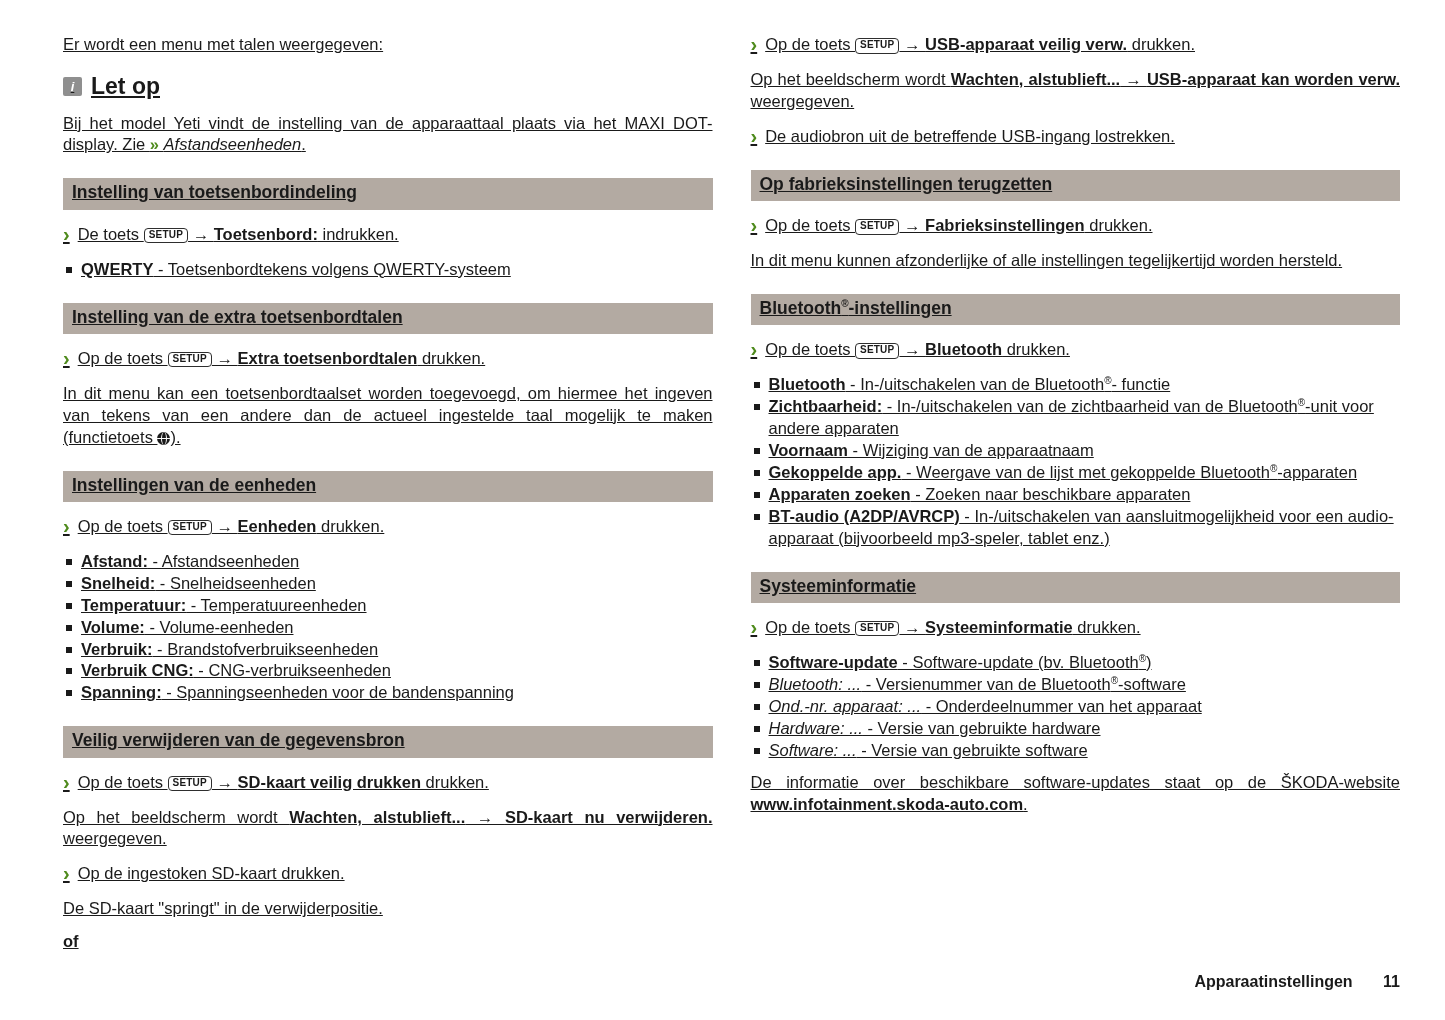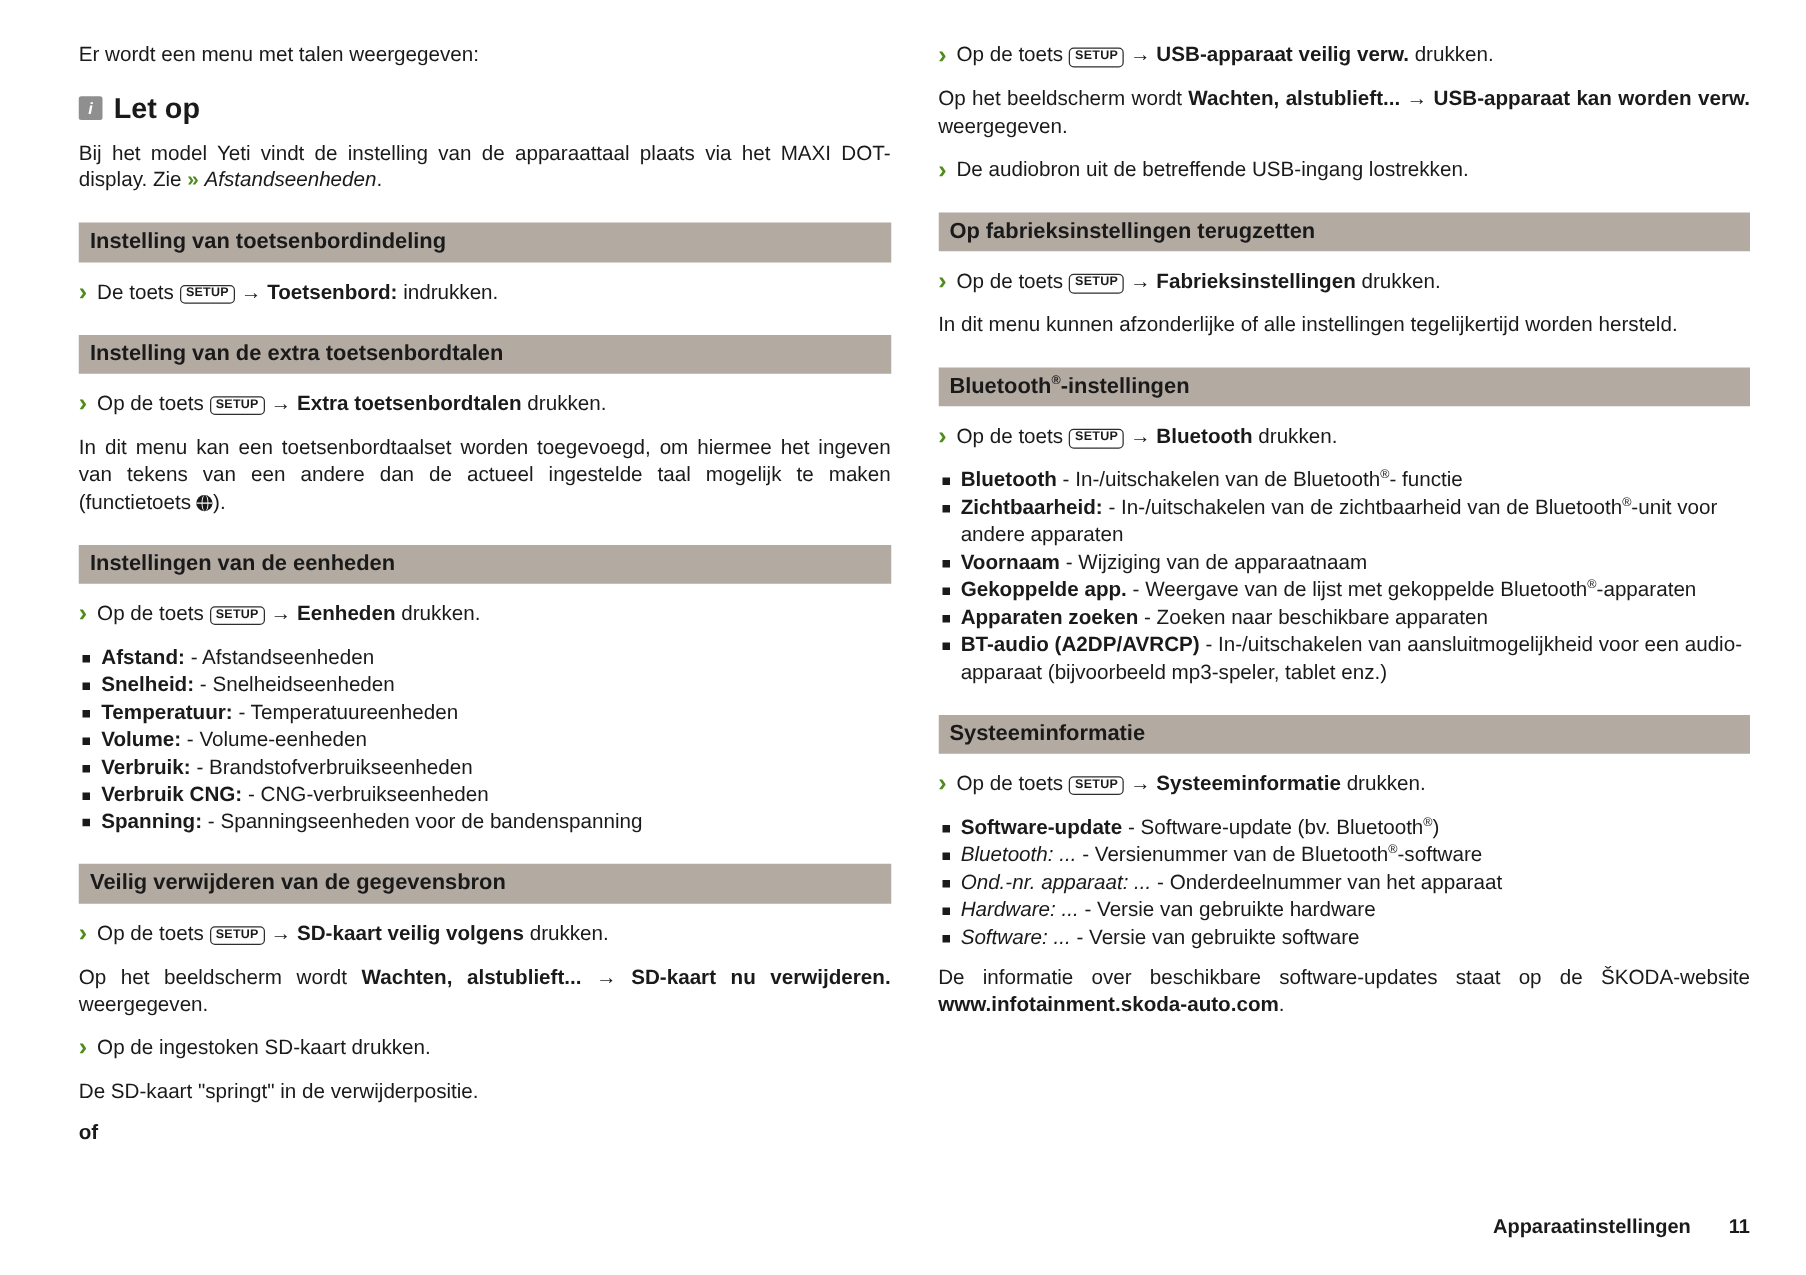--- a/index.html
+++ b/index.html
@@ -10,21 +10,21 @@
     --keycap-border:#2e2e2e;
   }
   html,body{margin:0;padding:0;}
   body{
     width:1445px;height:1020px;background:#ffffff;color:var(--text);
     font-family:"Liberation Sans",sans-serif;font-size:16.5px;line-height:1.33;
     position:relative;box-sizing:border-box;overflow:hidden;
   }
   .page{position:absolute;inset:0;padding:34px 45px 0 63px;box-sizing:border-box;}
   .columns{display:flex;gap:38px;}
-  .col{flex:1 1 0;min-width:0;}
+  .col{flex:1 1 0;min-width:0;text-decoration:underline;}
   .col > :first-child{margin-top:0;}
   .p{margin:11px 0;text-align:justify;}
   .h{background:var(--header-bg);font-weight:bold;font-size:17.5px;padding:3px 9px 5px;margin:22px 0 14px;}
   .arrow{display:flex;margin:13px 0;align-items:flex-start;}
   .chev{color:var(--accent-green);font-weight:bold;font-size:20px;line-height:1.02;margin-right:8px;flex:0 0 auto;}
   .atext{flex:1 1 auto;}
   .bullets{margin:11px 0;}
   .bullet{display:flex;align-items:flex-start;}
   .sq{flex:0 0 auto;width:6px;height:6px;background:var(--text);margin:8px 9px 0 3px;}
   .btext{flex:1 1 auto;}
@@ -65,20 +65,24 @@
           <span class="noteicon">i</span>
           <span class="notelabel">Let op</span>
         </div>
         <div class="p"><span>Bij het model Yeti vindt de instelling van de apparaattaal plaats via het MAXI DOT-display. Zie </span><span class="green">» </span><span class="i">Afstandseenheden</span><span>.</span></div>
         <div class="h"><span>Instelling van toetsenbordindeling</span></div>
         <div class="arrow">
           <span class="chev">›</span>
           <span class="atext"><span>De toets </span><span class="keycap">SETUP</span><span> → </span><span class="b">Toetsenbord:</span><span> indrukken.</span></span>
         </div>
         <div class="bullets">
+          <div class="bullet">
+            <span class="sq"></span>
+            <span class="btext"><span class="b">QWERTY</span><span> - Toetsenbordtekens volgens QWERTY-systeem</span></span>
+          </div>
         </div>
         <div class="h"><span>Instelling van de extra toetsenbordtalen</span></div>
         <div class="arrow">
           <span class="chev">›</span>
           <span class="atext"><span>Op de toets </span><span class="keycap">SETUP</span><span> → </span><span class="b">Extra toetsenbordtalen</span><span> drukken.</span></span>
         </div>
         <div class="p"><span>In dit menu kan een toetsenbordtaalset worden toegevoegd, om hiermee het ingeven van tekens van een andere dan de actueel ingestelde taal mogelijk te maken (functietoets </span><span class="globe"></span><span>).</span></div>
         <div class="h"><span>Instellingen van de eenheden</span></div>
         <div class="arrow">
           <span class="chev">›</span>
@@ -110,21 +114,21 @@
             <span class="btext"><span class="b">Verbruik CNG:</span><span> - CNG-verbruikseenheden</span></span>
           </div>
           <div class="bullet">
             <span class="sq"></span>
             <span class="btext"><span class="b">Spanning:</span><span> - Spanningseenheden voor de bandenspanning</span></span>
           </div>
         </div>
         <div class="h"><span>Veilig verwijderen van de gegevensbron</span></div>
         <div class="arrow">
           <span class="chev">›</span>
-          <span class="atext"><span>Op de toets </span><span class="keycap">SETUP</span><span> → </span><span class="b">SD-kaart veilig volgens</span><span> drukken.</span></span>
+          <span class="atext"><span>Op de toets </span><span class="keycap">SETUP</span><span> → </span><span class="b">SD-kaart veilig drukken</span><span> drukken.</span></span>
         </div>
         <div class="p"><span>Op het beeldscherm wordt </span><span class="b">Wachten, alstublieft...</span><span> → </span><span class="b">SD-kaart nu verwijderen.</span><span> weergegeven.</span></div>
         <div class="arrow">
           <span class="chev">›</span>
           <span class="atext"><span>Op de ingestoken SD-kaart drukken.</span></span>
         </div>
         <div class="p"><span>De SD-kaart "springt" in de verwijderpositie.</span></div>
         <div class="p"><span class="b">of</span></div>
       </div>
     <div class="col">

